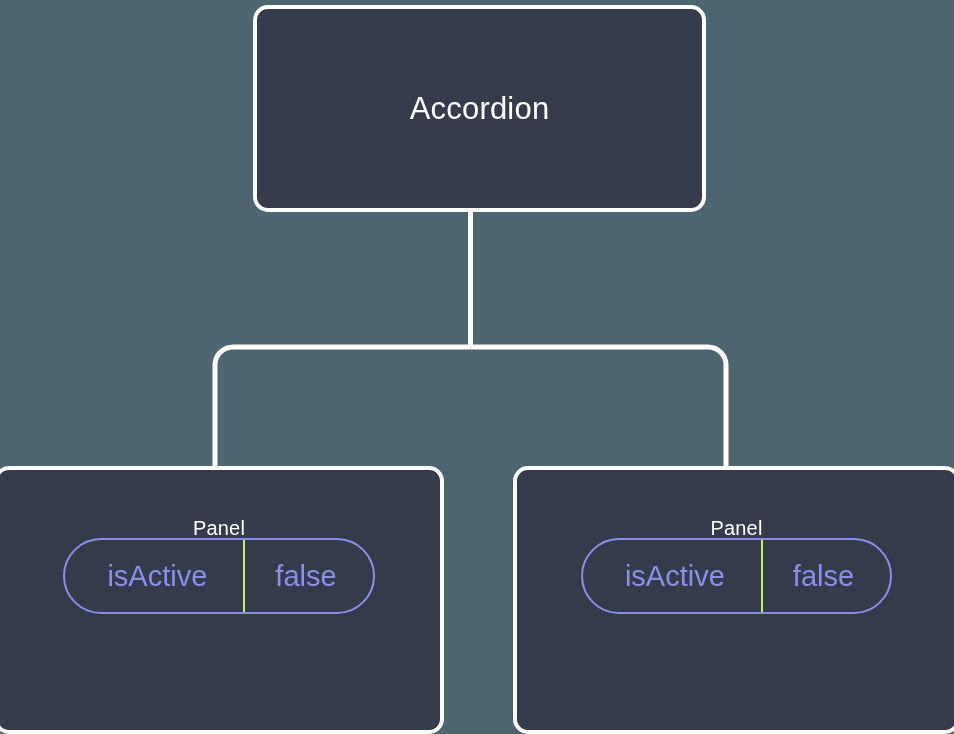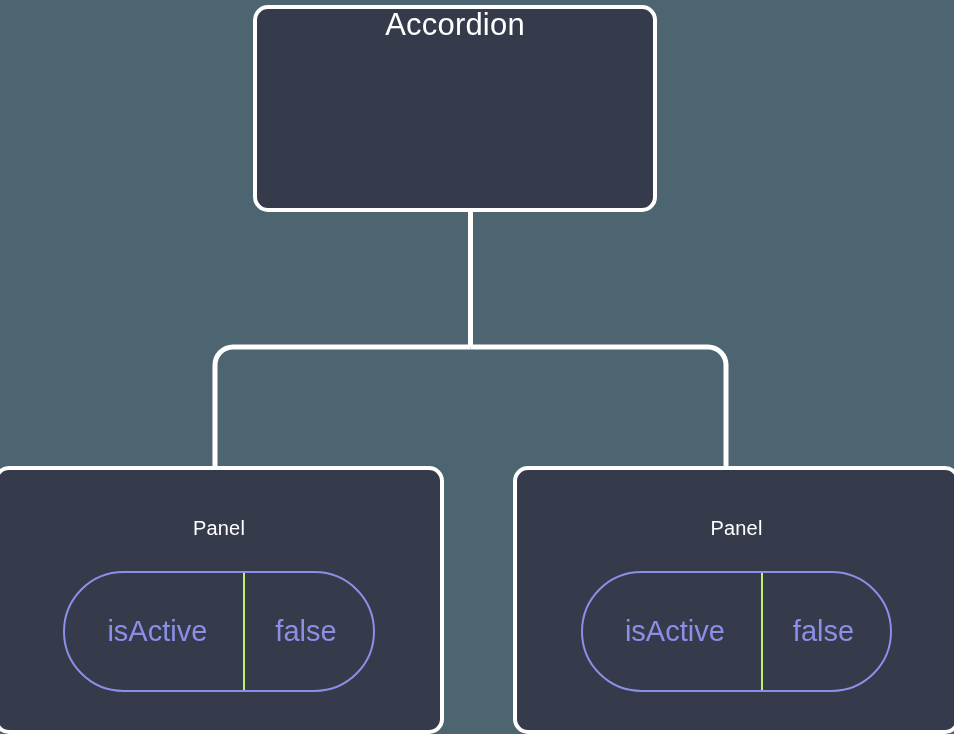--- a/index.html
+++ b/index.html
@@ -39,22 +39,23 @@
     border-radius: 15px;
     display: flex;
     flex-direction: column;
     align-items: center;
   }
 
   
   .node-root {
     left: 253px;
     top: 5px;
-    width: 404px;
+    width: 453px;
     height: 207px;
+    justify-content: center;
   }
   .node-root .node-title {
     font-size: 31px;
   }
 
   
   .node-child {
     top: 466px;
     height: 268px;
     justify-content: flex-start;
@@ -73,27 +74,26 @@
     color: #ffffff;
     font-size: 20px;
     font-weight: 400;
     line-height: 1;
     letter-spacing: 0.2px;
     white-space: nowrap;
   }
 
   
   .badge {
-    margin-top: 33px;
     display: flex;
     align-items: stretch;
     box-sizing: border-box;
     border: 2px solid #8b8fe8;
     border-radius: 999px;
-    height: 121px;
+    height: 76px;
     background: transparent;
   }
   .badge-key,
   .badge-val {
     display: flex;
     align-items: center;
     justify-content: center;
     color: #8b8fe8;
     font-size: 29px;
     font-weight: 400;

